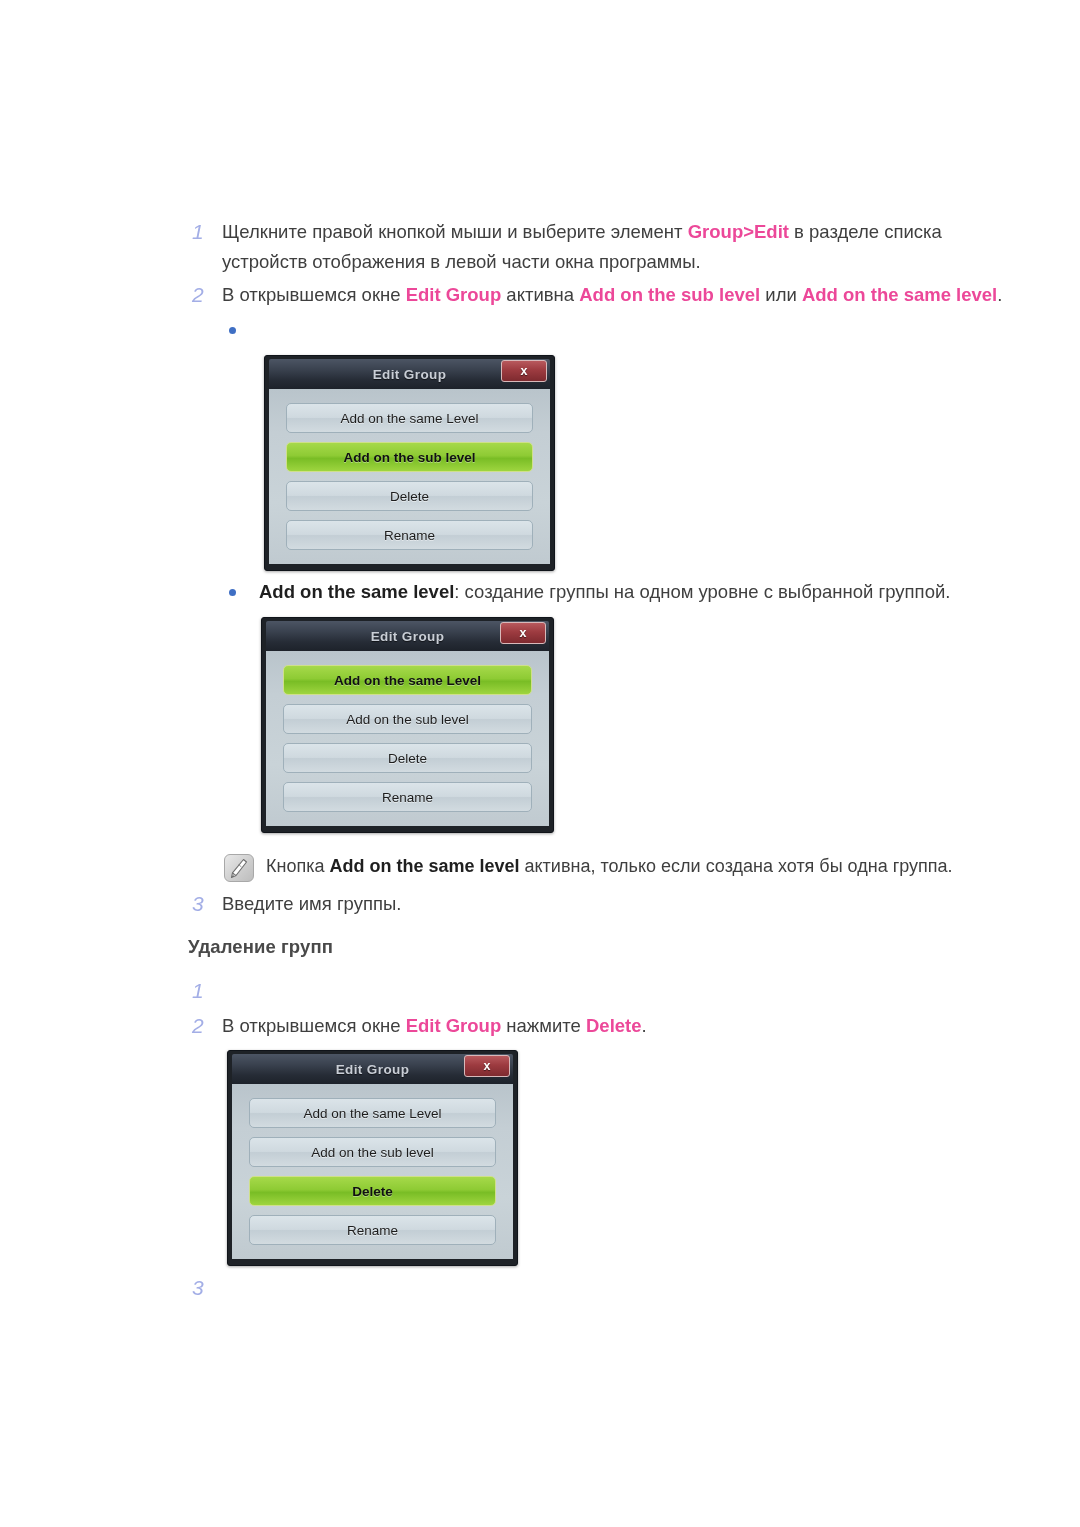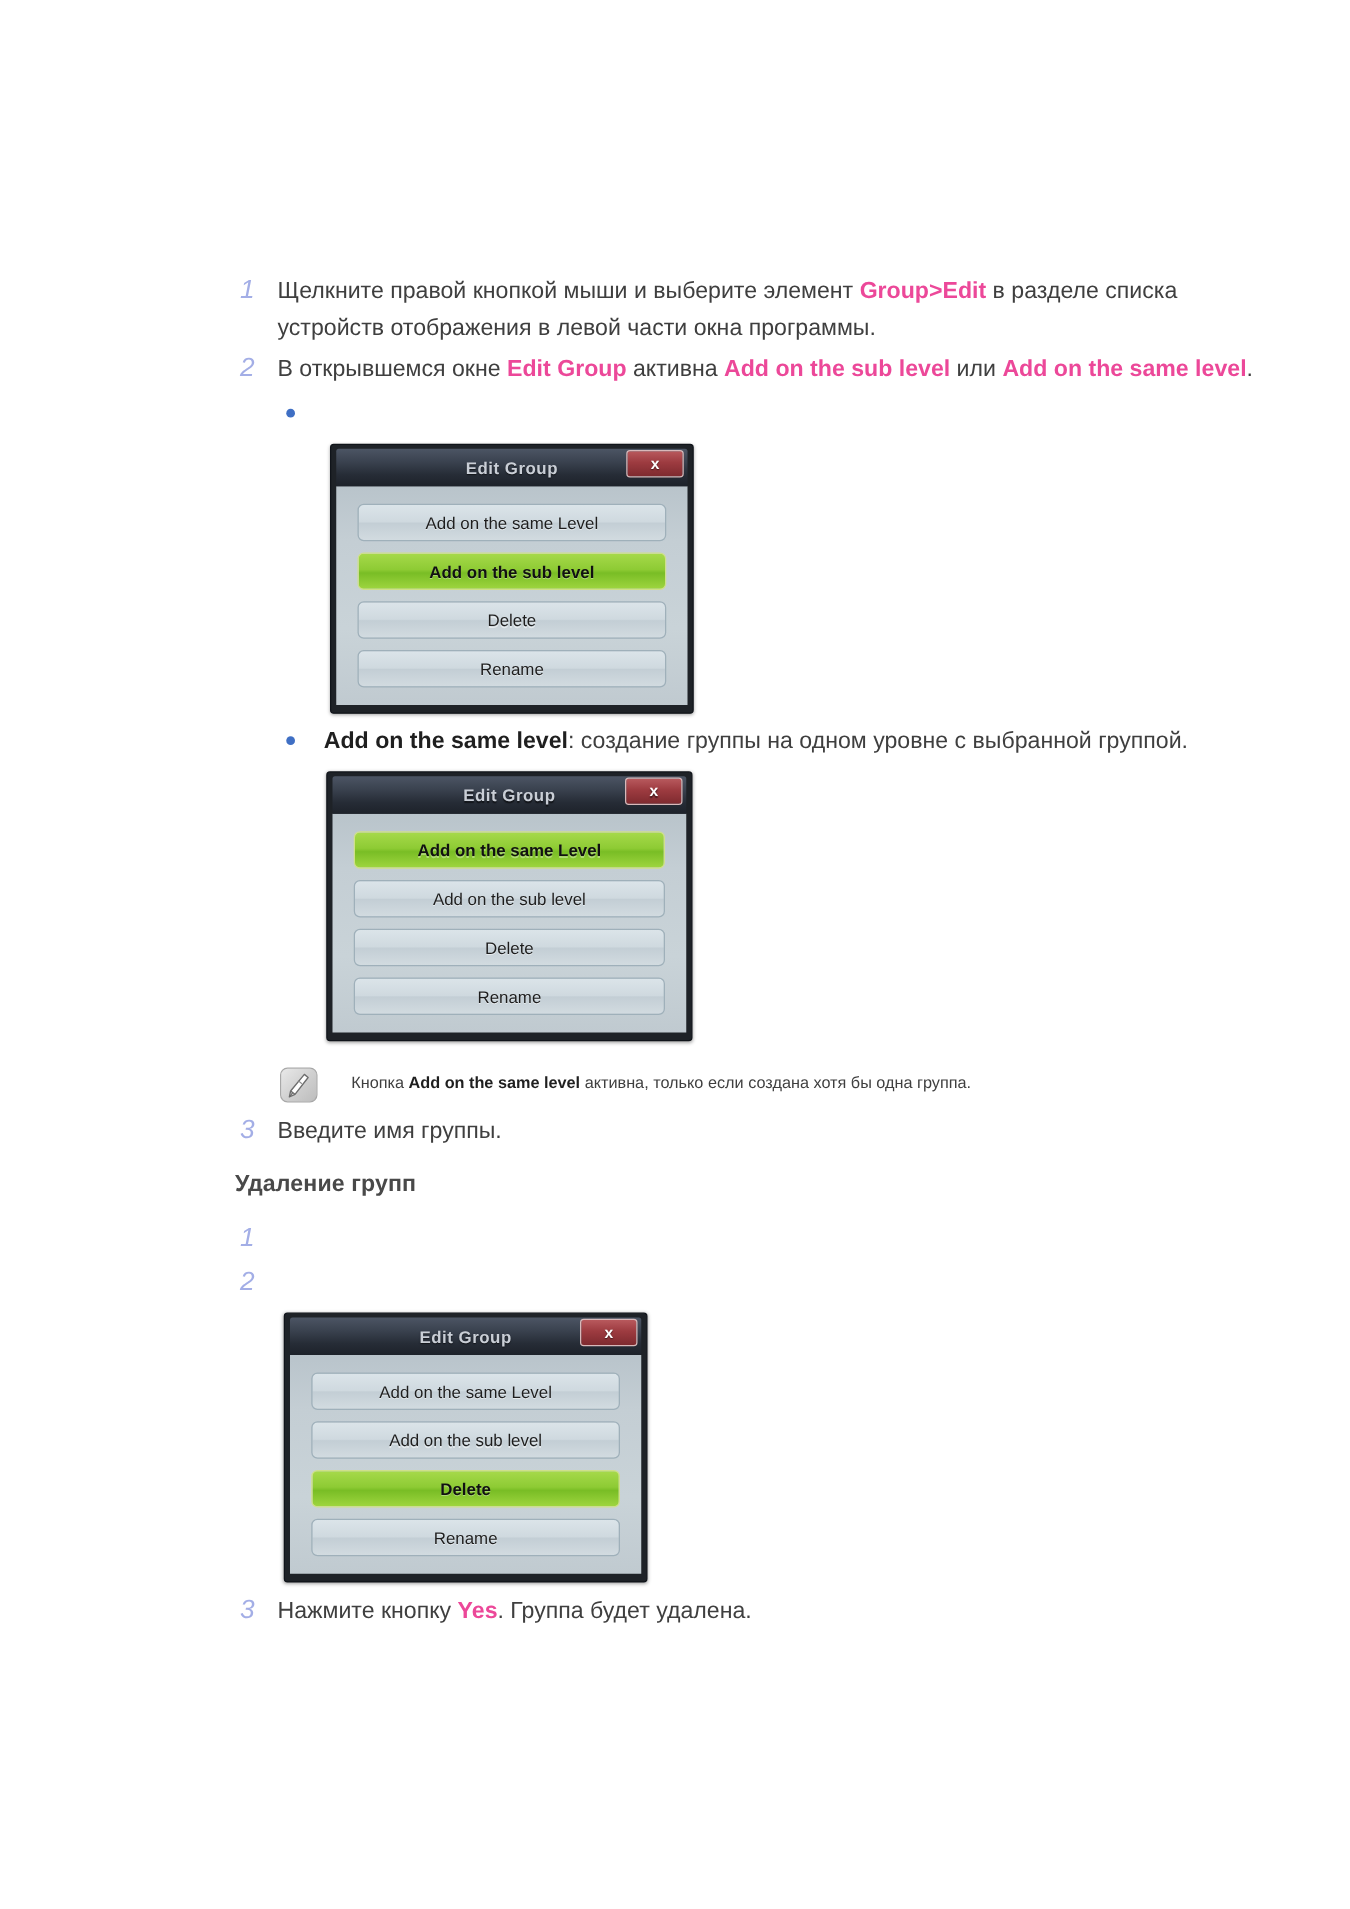--- a/index.html
+++ b/index.html
@@ -97,24 +97,24 @@
     height: 28px;
     border-radius: 6px;
     background: linear-gradient(135deg, #e9e9e9 0%, #cfcfcf 55%, #bdbdbd 100%);
     border: 1px solid #a8a8a8;
     box-sizing: border-box;
     position: relative;
     margin-top: 2px;
   }
   .note-icon svg { position: absolute; left: 3px; top: 2px; }
   .note-text {
-    font-size: 13px;
+    font-size: 18px;
     line-height: 28px;
     color: #3f3f3f;
-    margin-left: 27px;
+    margin-left: 12px;
   }
   .note-text b { font-weight: bold; color: #1f1f1f; }
 
   
   .dialog {
     position: absolute;
     box-sizing: border-box;
     background: #1e2227;
     border: 1px solid #10141a;
     border-radius: 3px;
@@ -252,33 +252,33 @@
   </div>
 
   <div class="section-heading" style="left:188px; top:936px;">Удаление групп</div>
 
   <div class="step" style="left:186px; top:976px; width:600px;">
     <div class="step-num">1</div>
   </div>
 
   <div class="step" style="left:186px; top:1011px; width:600px;">
     <div class="step-num">2</div>
+    <div class="step-body"><span>В открывшемся окне </span><b>Edit Group</b><span> нажмите </span><b>Delete</b><span>.</span></div>
   </div>
 
   <div class="dialog" style="left:227px; top:1050px; width:291px;">
     <div class="dlg-titlebar">
       <span class="dlg-title">Edit Group</span>
       <div class="dlg-close">x</div>
     </div>
     <div class="dlg-body">
       <div class="dlg-btn">Add on the same Level</div>
       <div class="dlg-btn">Add on the sub level</div>
       <div class="dlg-btn active">Delete</div>
       <div class="dlg-btn">Rename</div>
     </div>
   </div>
 
   <div class="step" style="left:186px; top:1273px; width:600px;">
     <div class="step-num">3</div>
-    <div class="step-body"><span>Нажмите кнопку </span><b>Yes</b><span>. Группа будет удалена.</span></div>
   </div>
 
 </div>
 
 </body></html>

